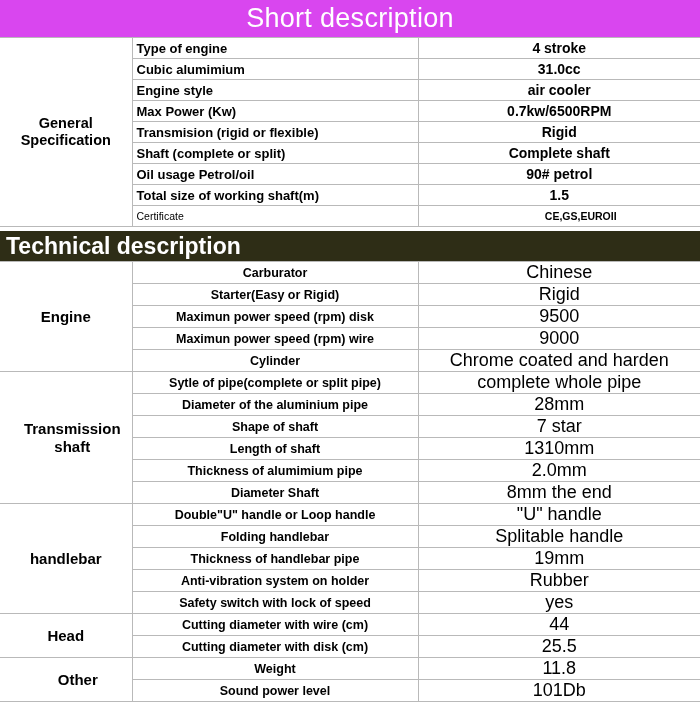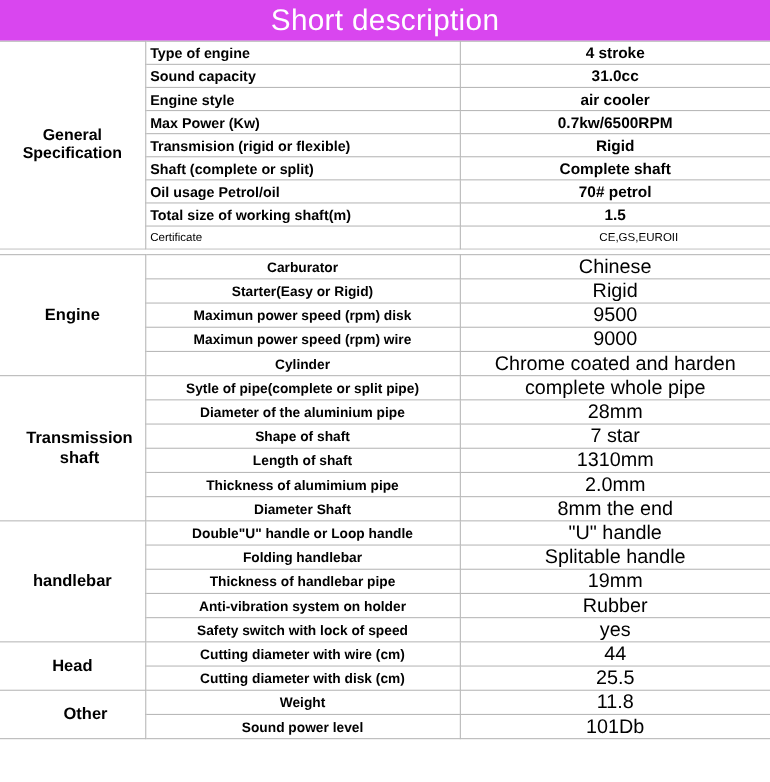--- a/index.html
+++ b/index.html
@@ -84,21 +84,21 @@
     font-size: 12.5px;
   }
   .val-n {
     text-align: center;
     font-weight: 400;
     font-size: 18px;
     border-right: none;
   }
   .small {
     font-size: 10.5px;
-    font-weight: 400;
+    font-weight: 700;
     padding-left: 47px;
   }
   .small-key {
     font-size: 10.5px;
     font-weight: 400;
   }
   .rowtall td { height: 22px; }
   .sec-gap {
     height: 4px;
     background: #ffffff;
@@ -113,56 +113,57 @@
 
   <table>
     <tbody>
       <tr>
         <td class="grp grp-wide" rowspan="9" style="white-space: pre-line;">General
 Specification</td>
         <td class="key">Type of engine</td>
         <td class="val">4 stroke</td>
       </tr>
       <tr>
-        <td class="key">Sound capacity</td>
+        <td class="key">Cubic alumimium</td>
         <td class="val">31.0cc</td>
       </tr>
       <tr>
         <td class="key">Engine style</td>
         <td class="val">air cooler</td>
       </tr>
       <tr>
         <td class="key">Max Power (Kw)</td>
         <td class="val">0.7kw/6500RPM</td>
       </tr>
       <tr>
         <td class="key">Transmision (rigid or flexible)</td>
         <td class="val">Rigid</td>
       </tr>
       <tr>
         <td class="key">Shaft (complete or split)</td>
         <td class="val">Complete shaft</td>
       </tr>
       <tr>
         <td class="key">Oil usage Petrol/oil</td>
-        <td class="val">70# petrol</td>
+        <td class="val">90# petrol</td>
       </tr>
       <tr>
         <td class="key">Total size of working shaft(m)</td>
         <td class="val">1.5</td>
       </tr>
       <tr>
         <td class="key small-key">Certificate</td>
         <td class="val small">CE,GS,EUROII</td>
       </tr>
     </tbody>
   </table>
 
   <div class="sec-gap"></div>
 
+  <div class="banner-left">Technical description</div>
 
   <table>
     <tbody>
       <tr class="rowtall">
         <td class="grp" rowspan="5" style="white-space: pre-line;">Engine</td>
         <td class="key-n">Carburator</td>
         <td class="val-n">Chinese</td>
       </tr>
       <tr class="rowtall">
         <td class="key-n">Starter(Easy or Rigid)</td>

